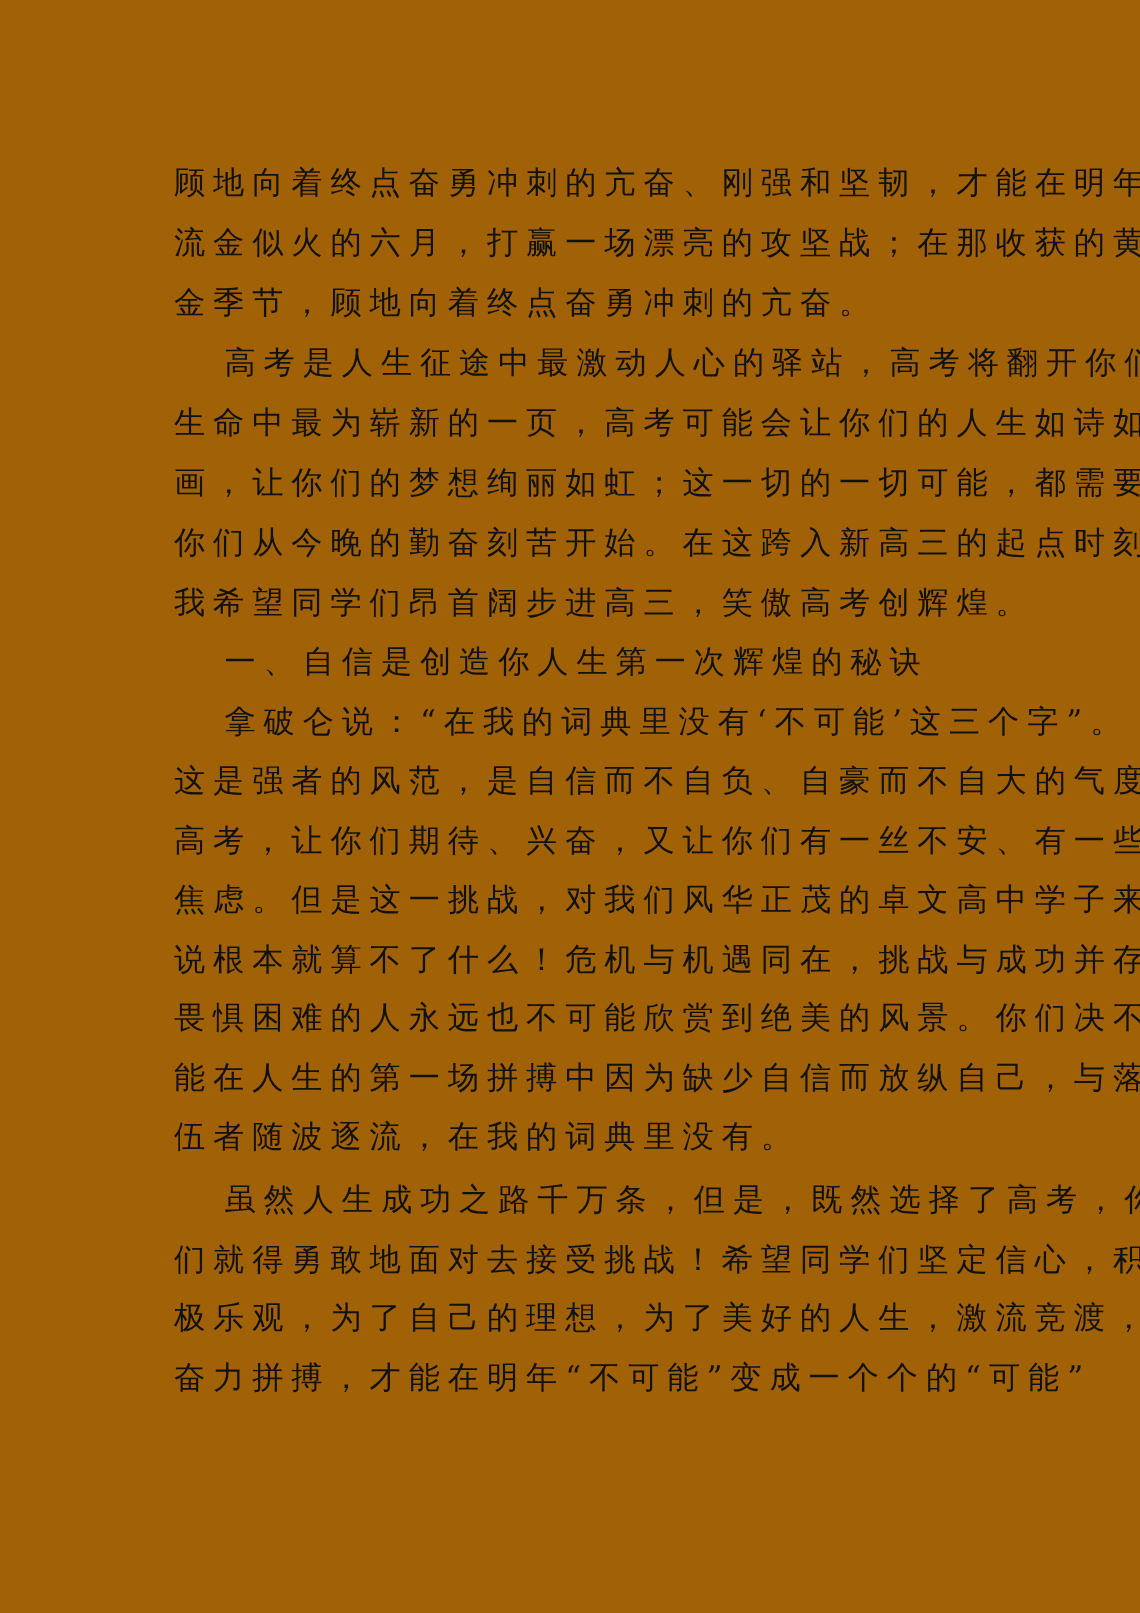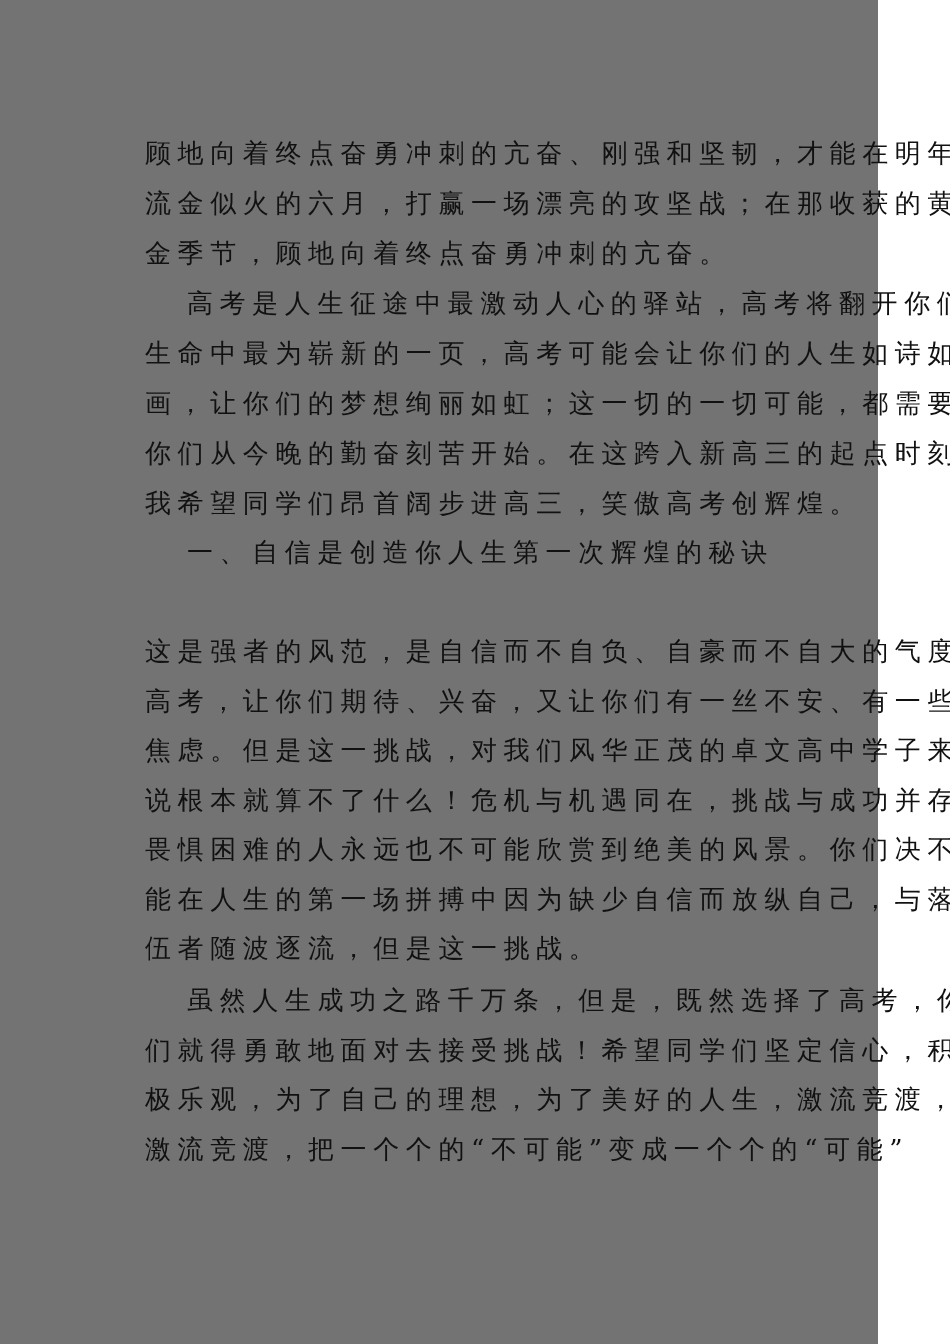--- a/index.html
+++ b/index.html
@@ -12,23 +12,23 @@
       height: 1344px;
       position: relative;
       overflow: hidden;
       font-family: "DejaVu Serif", "Liberation Serif", serif;
       color: #111111;
     }
     .page {
       position: absolute;
       left: 0;
       top: 0;
-      width: 878px;
+      width: 950px;
       height: 1344px;
-      background: #737373;
+      background: #a16207;
     }
     .line {
       position: absolute;
       left: 145px;
       white-space: nowrap;
       font-size: 26px;
       line-height: 34px;
       height: 34px;
       letter-spacing: 6.6px;
     }
@@ -46,26 +46,27 @@
   <div class="line" style="top:236px">金季节，顾地向着终点奋勇冲刺的亢奋。</div>
 
   <div class="line indent" style="top:286px">高考是人生征途中最激动人心的驿站，高考将翻开你们</div>
   <div class="line" style="top:336px">生命中最为崭新的一页，高考可能会让你们的人生如诗如</div>
   <div class="line" style="top:386px">画，让你们的梦想绚丽如虹；这一切的一切可能，都需要</div>
   <div class="line" style="top:436px">你们从今晚的勤奋刻苦开始。在这跨入新高三的起点时刻</div>
   <div class="line" style="top:486px">我希望同学们昂首阔步进高三，笑傲高考创辉煌。</div>
 
   <div class="line indent" style="top:535px">一、自信是创造你人生第一次辉煌的秘诀</div>
 
+  <div class="line indent" style="top:585px">拿破仑说：“在我的词典里没有‘不可能’这三个字”。</div>
   <div class="line" style="top:634px">这是强者的风范，是自信而不自负、自豪而不自大的气度</div>
   <div class="line" style="top:684px">高考，让你们期待、兴奋，又让你们有一丝不安、有一些</div>
   <div class="line" style="top:733px">焦虑。但是这一挑战，对我们风华正茂的卓文高中学子来</div>
   <div class="line" style="top:783px">说根本就算不了什么！危机与机遇同在，挑战与成功并存</div>
   <div class="line" style="top:832px">畏惧困难的人永远也不可能欣赏到绝美的风景。你们决不</div>
   <div class="line" style="top:882px">能在人生的第一场拼搏中因为缺少自信而放纵自己，与落</div>
-  <div class="line" style="top:931px">伍者随波逐流，但是这一挑战。</div>
+  <div class="line" style="top:931px">伍者随波逐流，在我的词典里没有。</div>
 
   <div class="line indent" style="top:983px">虽然人生成功之路千万条，但是，既然选择了高考，你</div>
   <div class="line" style="top:1033px">们就得勇敢地面对去接受挑战！希望同学们坚定信心，积</div>
   <div class="line" style="top:1082px">极乐观，为了自己的理想，为了美好的人生，激流竞渡，</div>
-  <div class="line" style="top:1132px">激流竞渡，把一个个的“不可能”变成一个个的“可能”</div>
+  <div class="line" style="top:1132px">奋力拼搏，才能在明年“不可能”变成一个个的“可能”</div>
 
 </div>
 
 </body></html>

